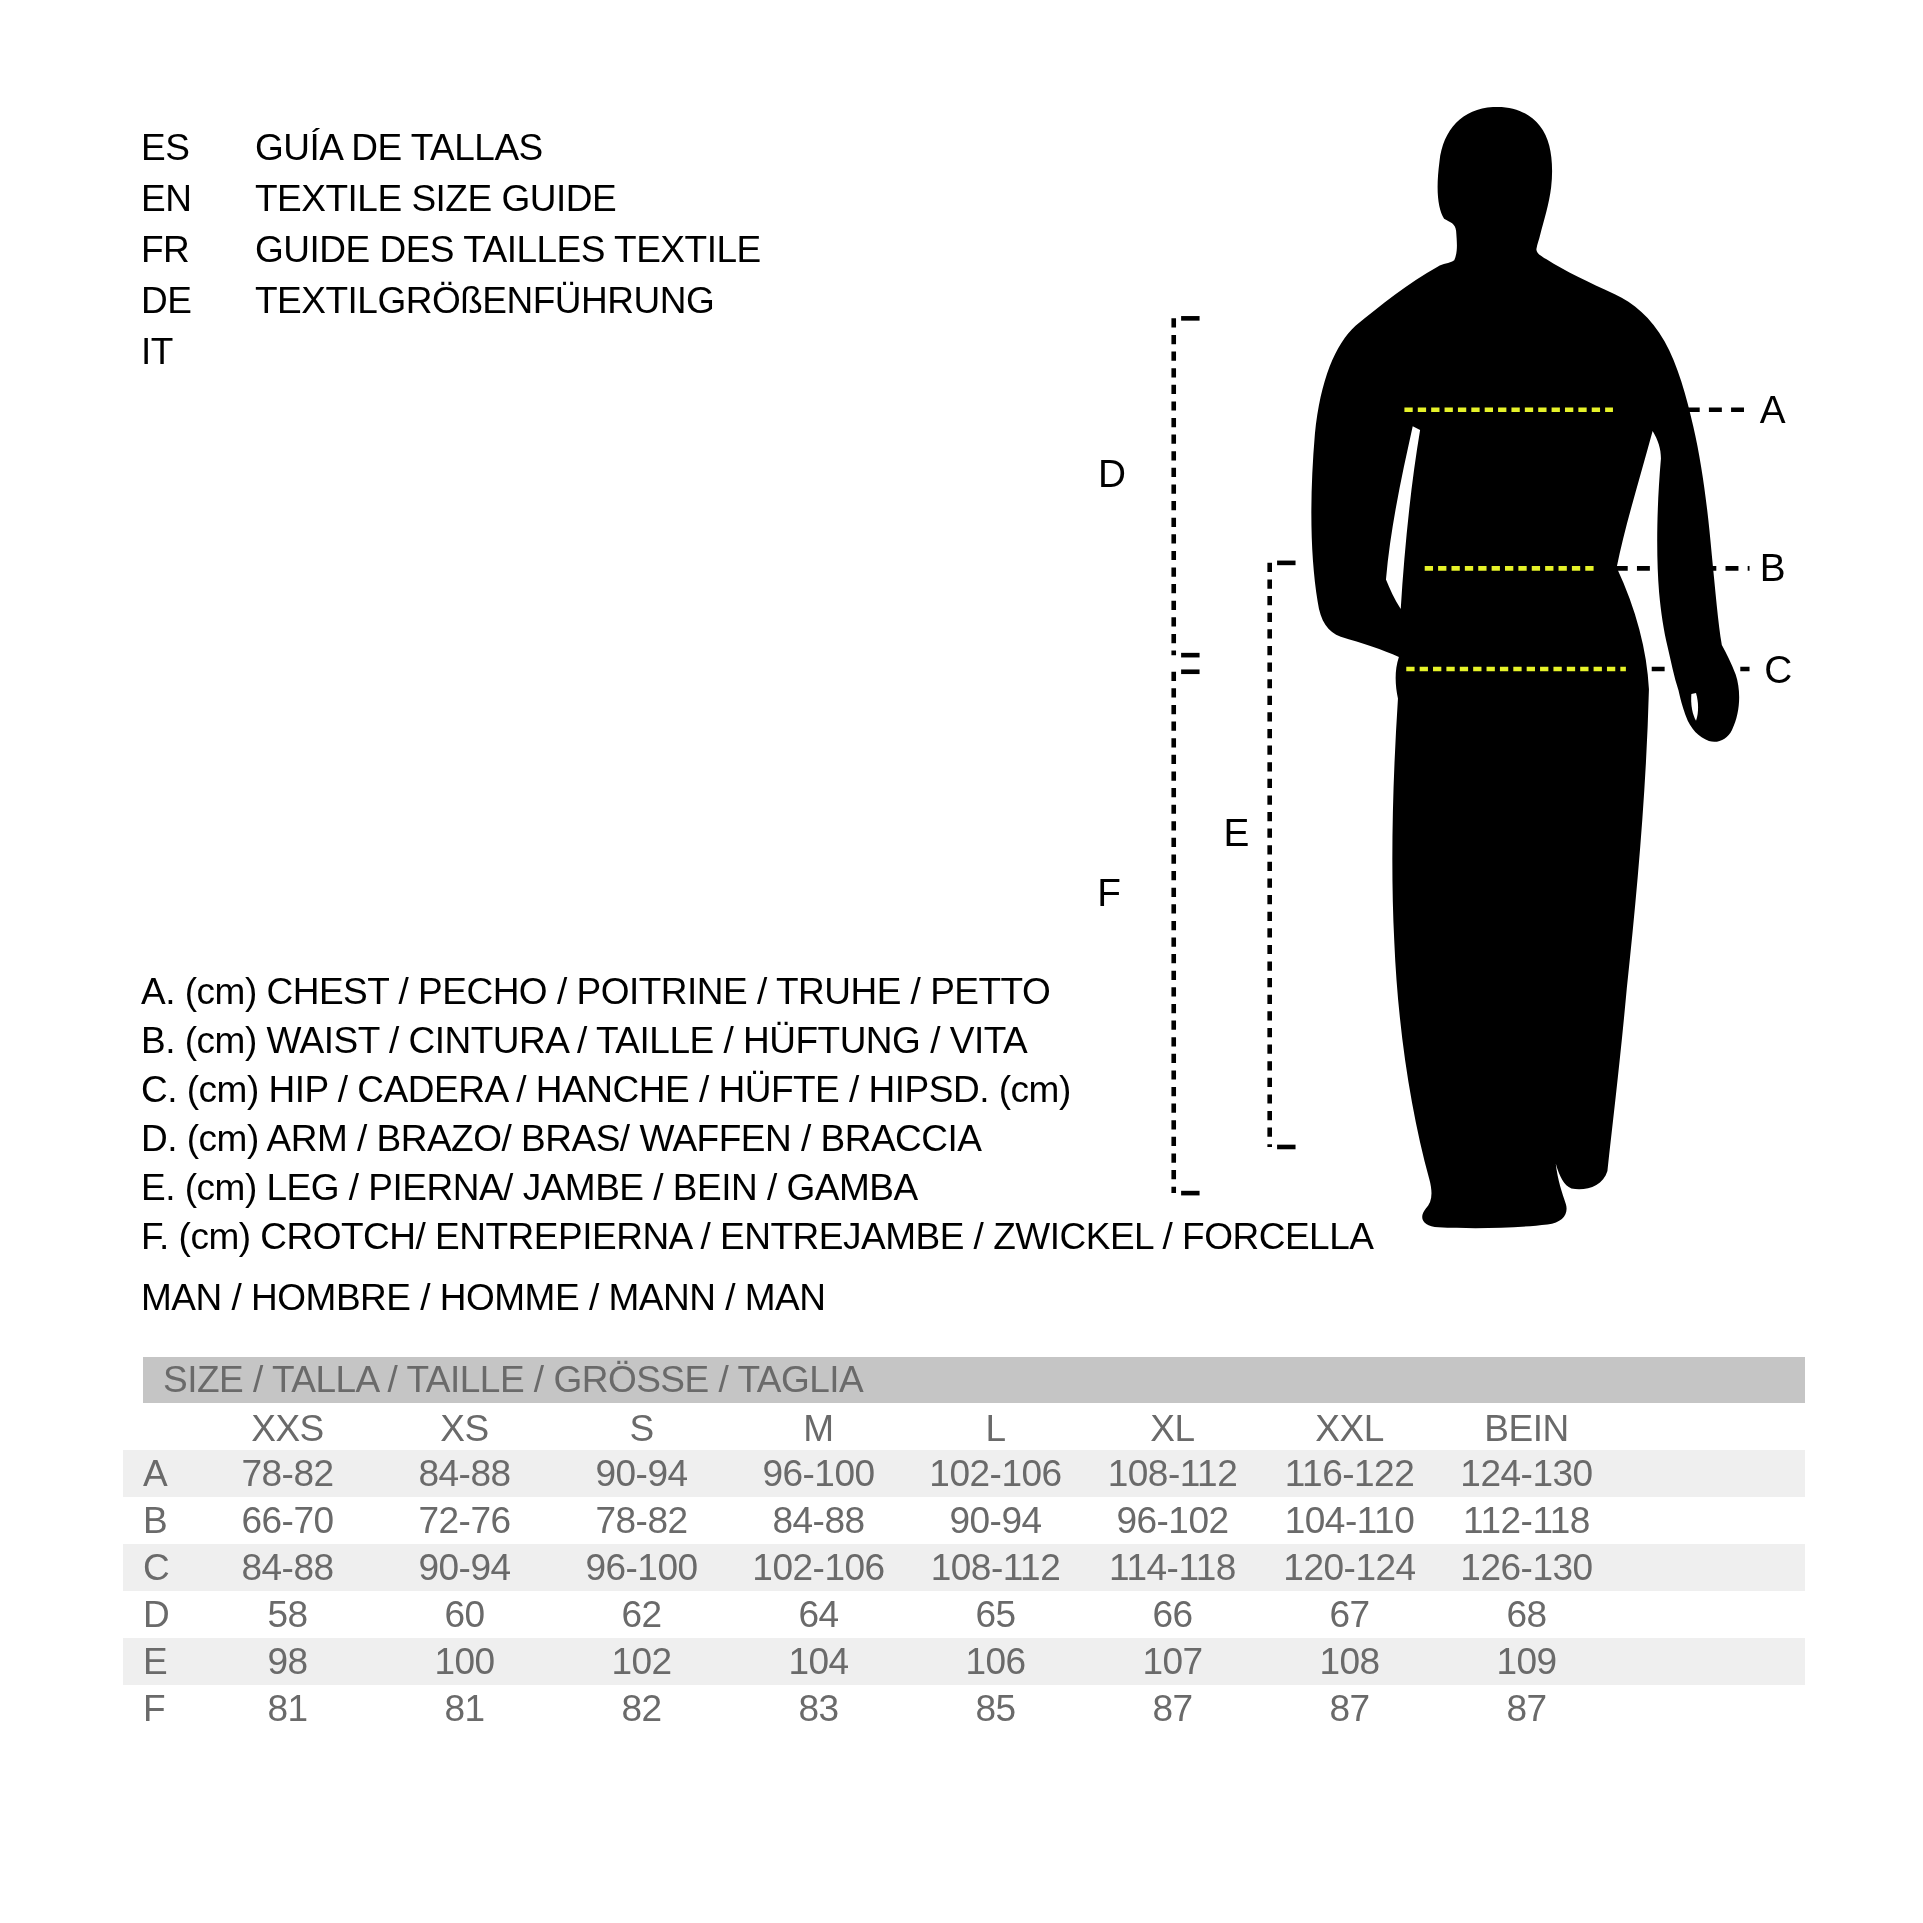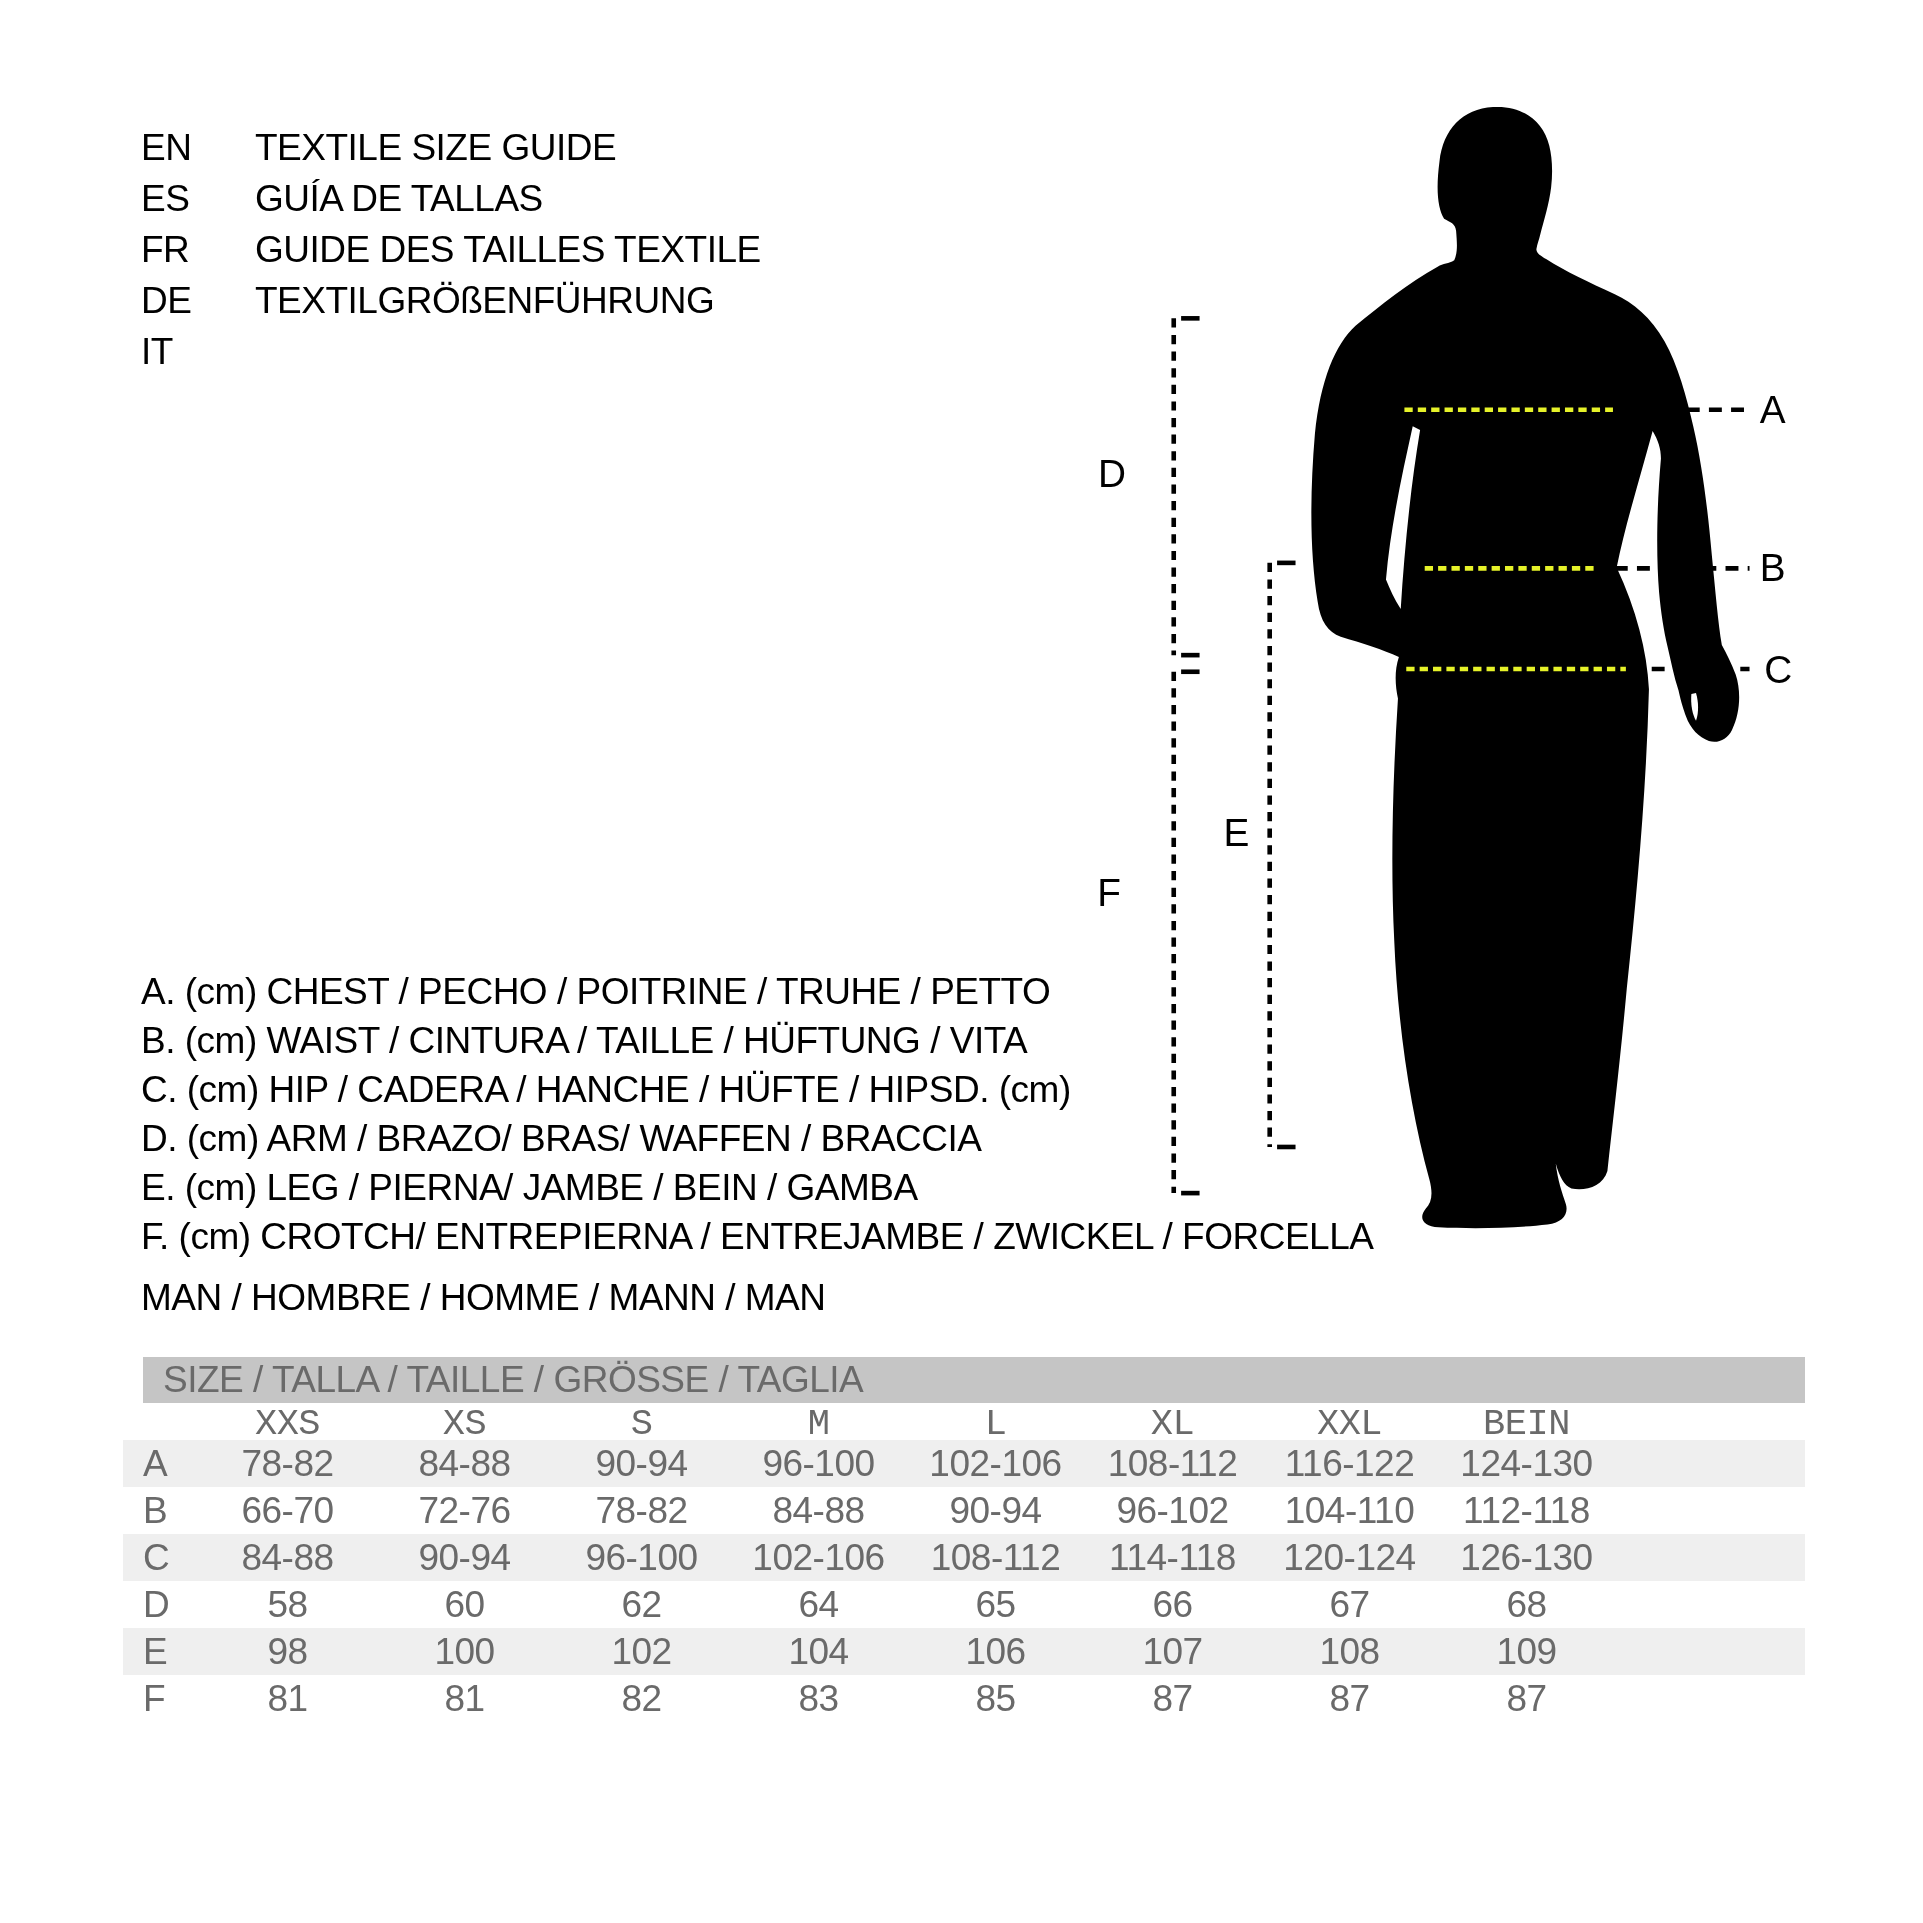--- a/index.html
+++ b/index.html
@@ -20,37 +20,37 @@
   #figure-svg{left:0;top:0;width:1923px;height:1923px;}
   #figure-svg text{font-family:"Liberation Sans",sans-serif;font-size:42px;}
   
   #legend-block{left:141px;top:959px;margin-top:8px;}
   .legend-row{display:flex;align-items:center;height:49px;font-size:37px;letter-spacing:-0.5px;white-space:nowrap;}
   
   #category-line{left:141px;top:1273px;height:50px;display:flex;align-items:center;font-size:37px;letter-spacing:-0.5px;white-space:nowrap;}
   
   #size-table{left:123px;top:1357px;width:1682px;font-size:37px;letter-spacing:-0.5px;}
   .t-head{height:46px;display:flex;align-items:center;padding-left:20px;box-sizing:border-box;}
-  .t-sizes{height:37px;display:flex;align-items:flex-start;font-family:Liberation Mono, monospace;}
+  .t-sizes{height:47px;display:flex;align-items:flex-end;}
   .t-row{height:47px;display:flex;align-items:center;}
   .t-label{width:76px;flex:0 0 76px;padding-left:20px;box-sizing:border-box;}
   .t-spacer{width:76px;flex:0 0 76px;}
   .t-cell{width:177px;flex:0 0 177px;text-align:center;}
 </style>
 </head>
 <body>
 
 <div id="lang-block" class="abs">
     <div class="lang-row">
+      <span class="lang-code">ES</span>
+      <span class="lang-title">GUÍA DE TALLAS</span>
+    </div>
+    <div class="lang-row">
       <span class="lang-code">EN</span>
       <span class="lang-title">TEXTILE SIZE GUIDE</span>
-    </div>
-    <div class="lang-row">
-      <span class="lang-code">ES</span>
-      <span class="lang-title">GUÍA DE TALLAS</span>
     </div>
     <div class="lang-row">
       <span class="lang-code">FR</span>
       <span class="lang-title">GUIDE DES TAILLES TEXTILE</span>
     </div>
     <div class="lang-row">
       <span class="lang-code">DE</span>
       <span class="lang-title">TEXTILGRÖßENFÜHRUNG</span>
     </div>
     <div class="lang-row">

